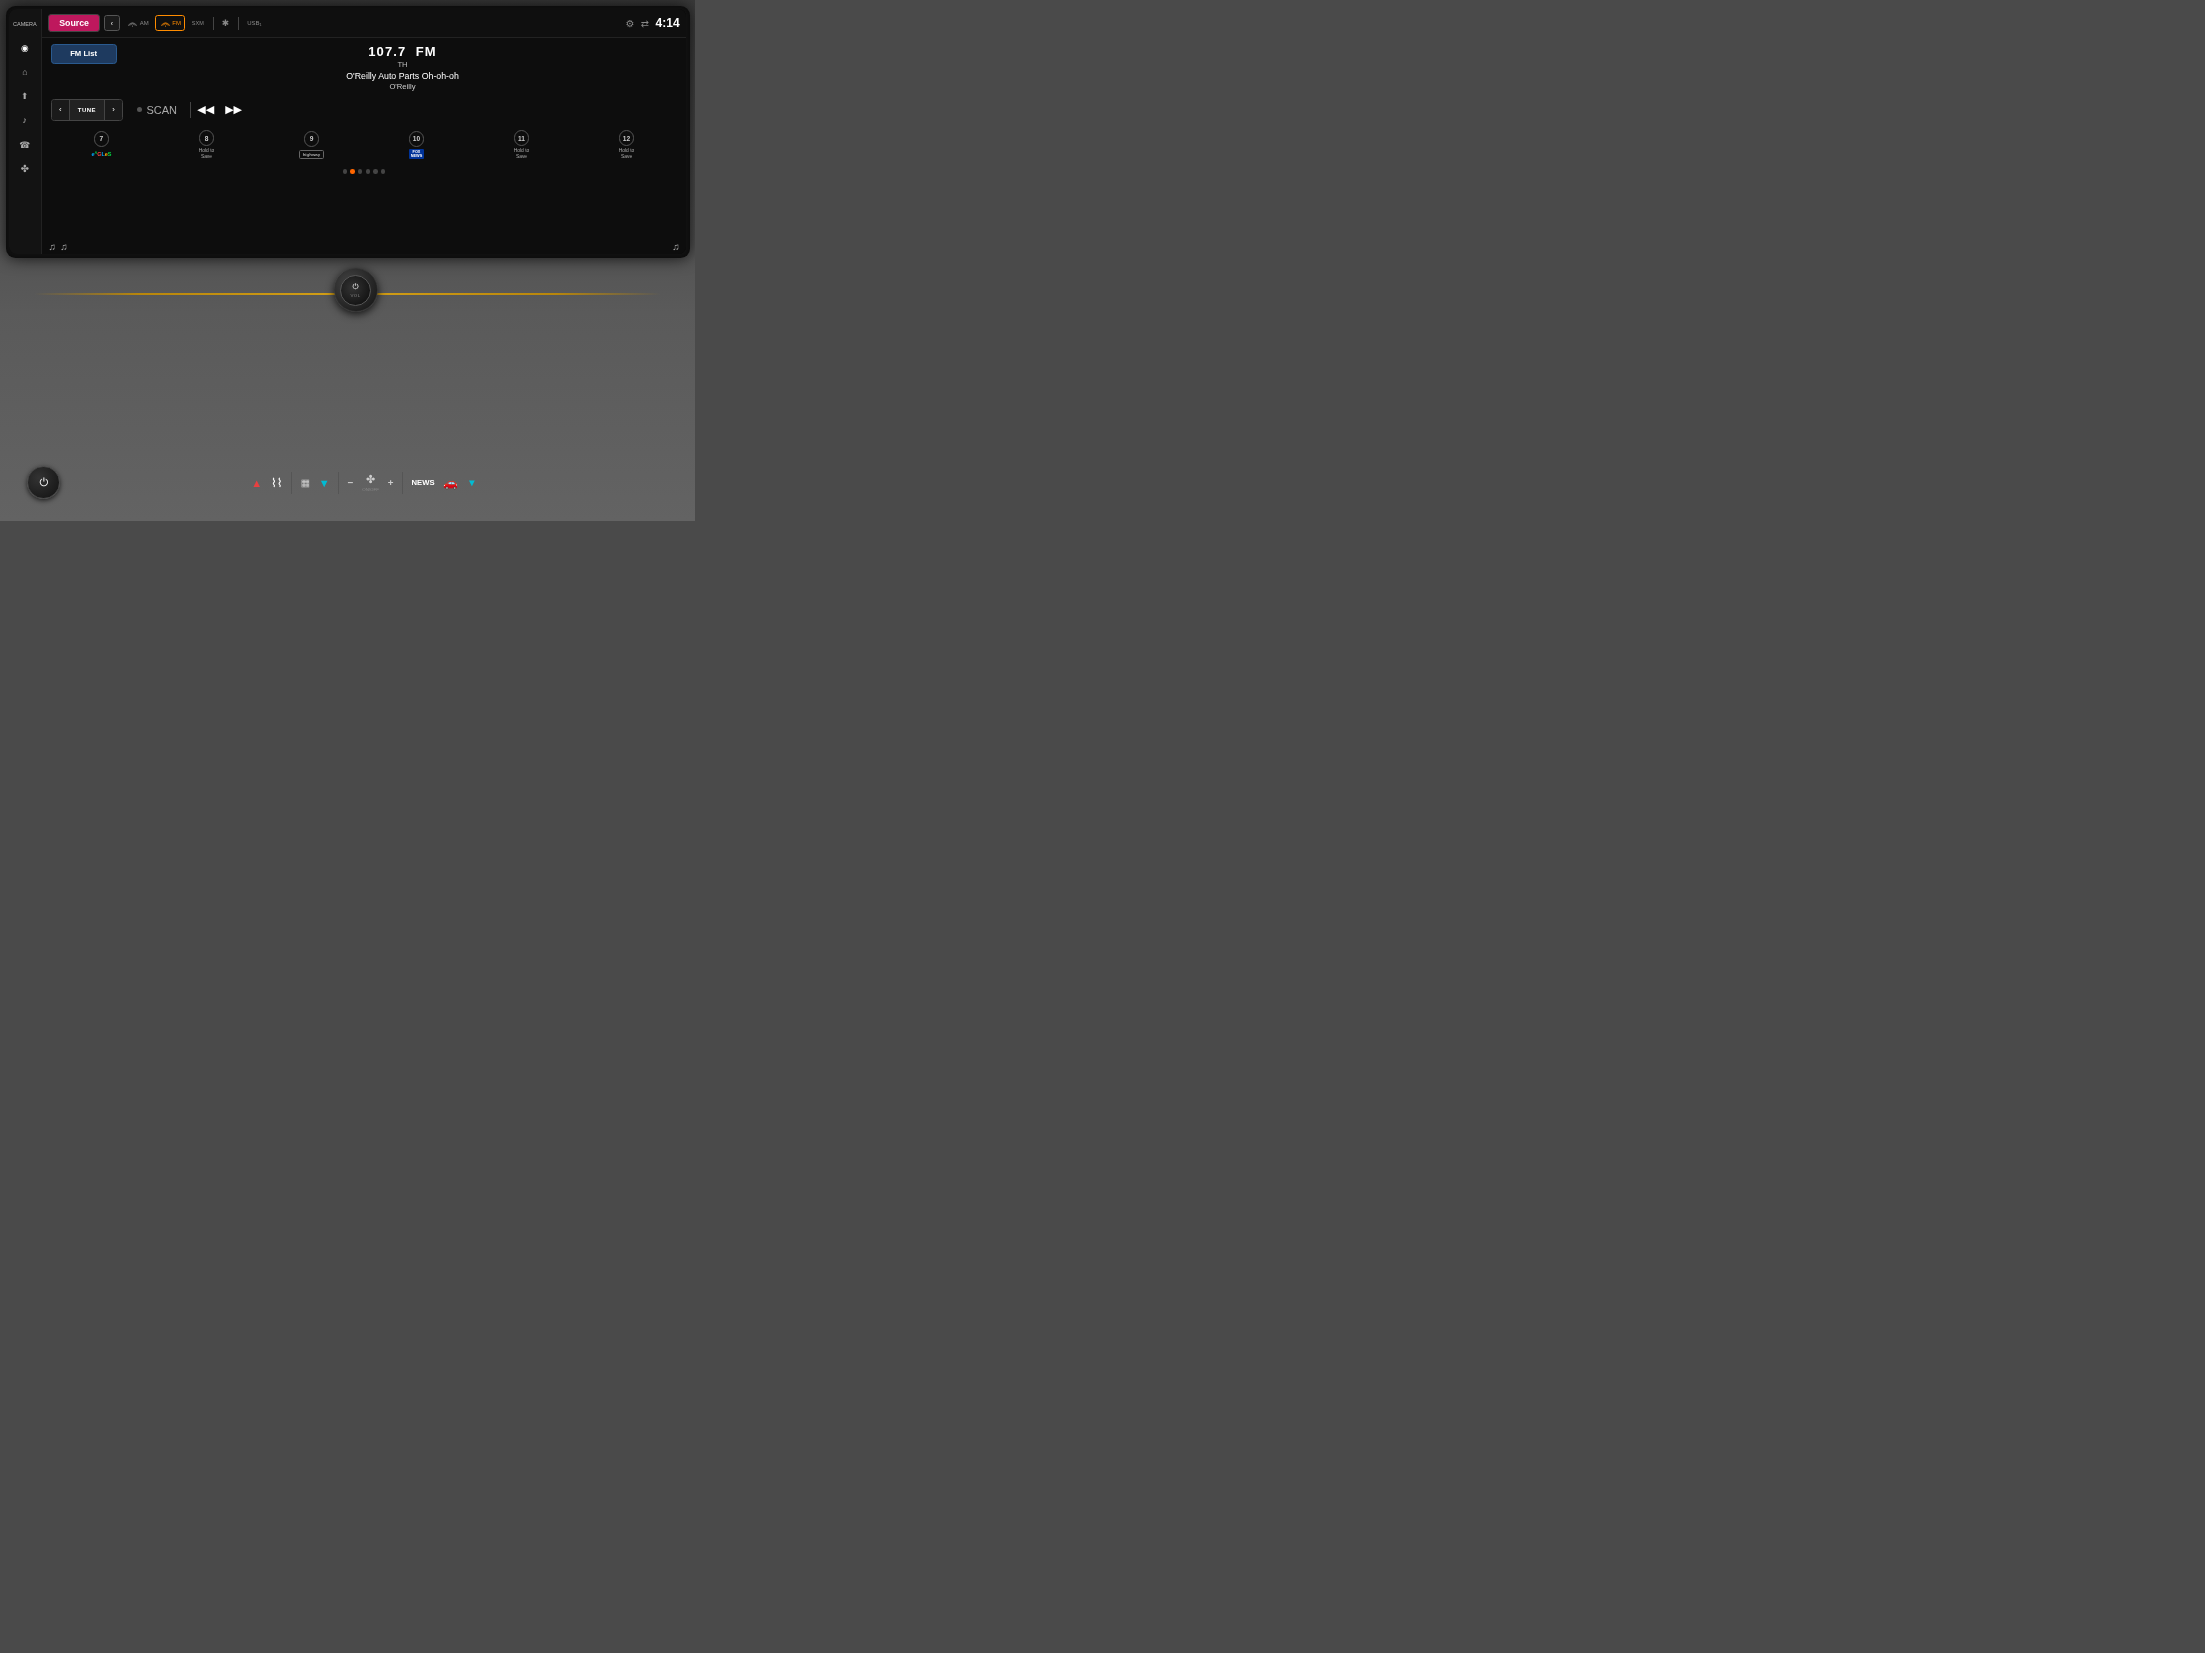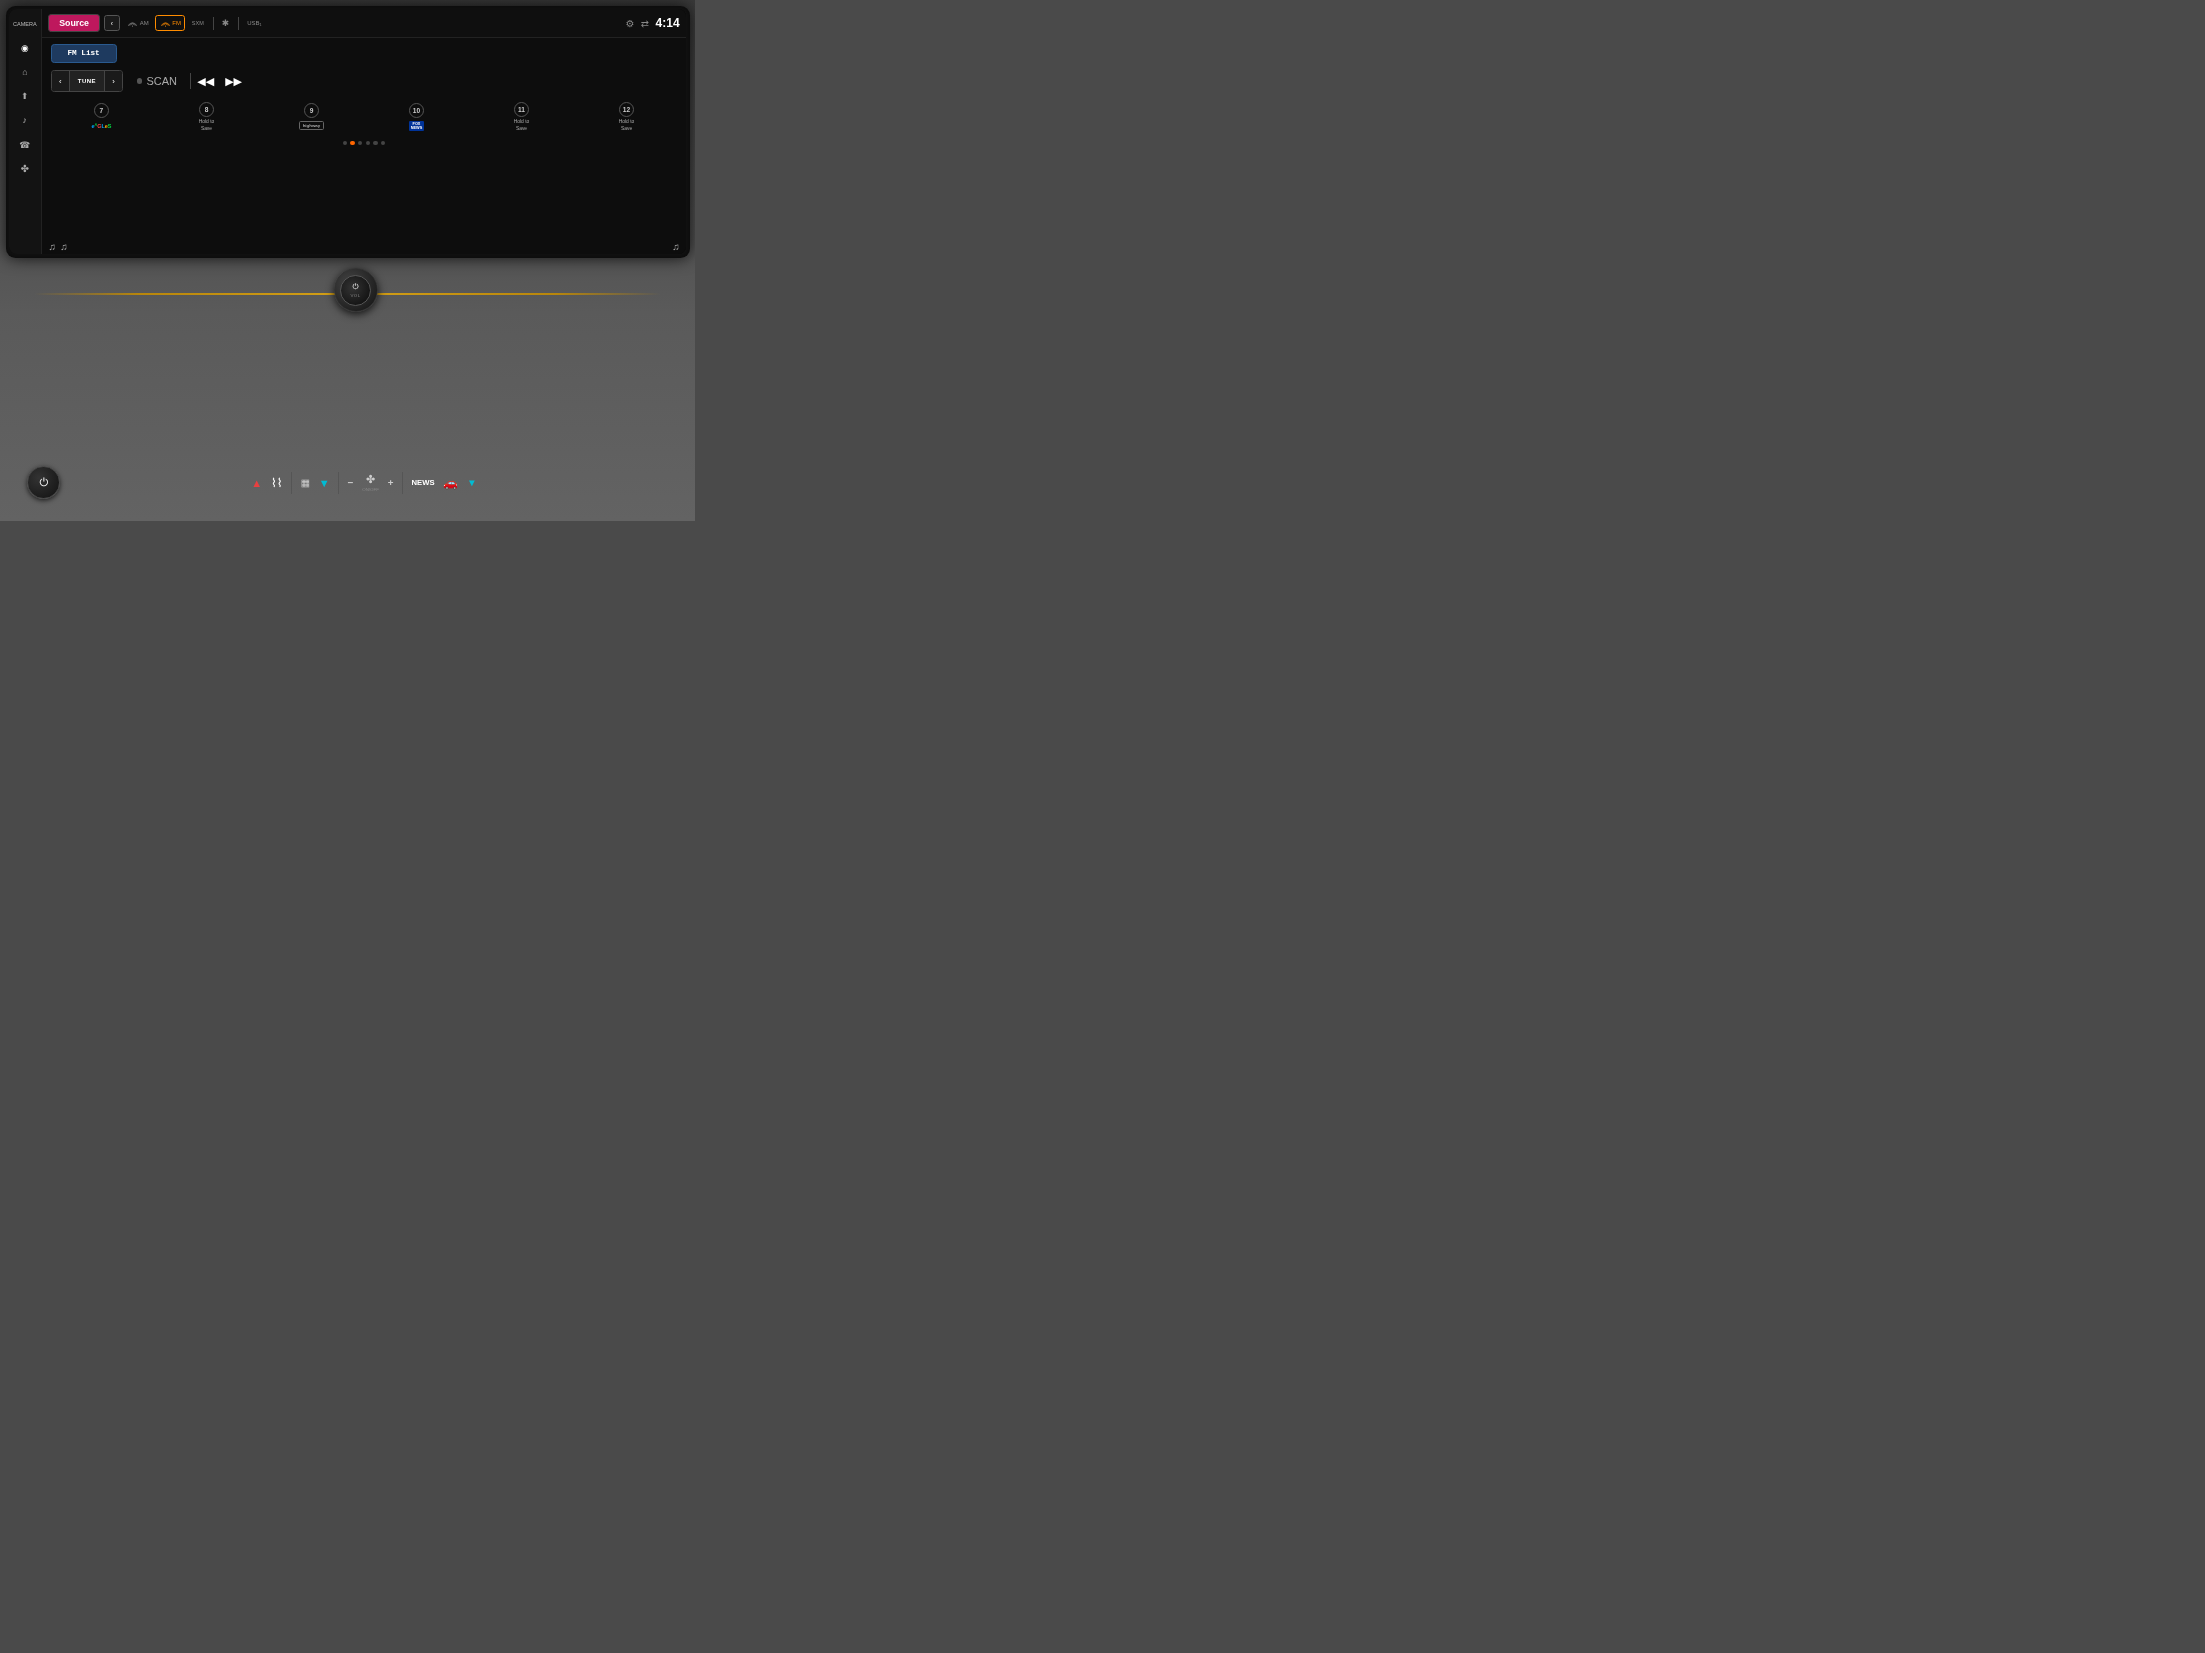--- a/index.html
+++ b/index.html
@@ -186,21 +186,20 @@
       border: 0.5px solid #2a5a8f;
       color: #fff;
       padding: 4.4px 11px;
       border-radius: 3.3px;
       font-size: 7.7px;
       font-weight: bold;
       cursor: pointer;
       white-space: nowrap;
       min-width: 66px;
       text-align: center;
-      font-family: Liberation Mono, monospace;
     }
 
     .station-info {
       flex: 1;
       text-align: center;
     }
 
     .station-freq {
       color: #fff;
       font-size: 13px;
@@ -590,20 +589,28 @@
             <span class="cast-icon">⇄</span>
             <span class="clock">4:14</span>
           </div>
         </div>
 
         <div class="radio-content">
 
           <div class="fm-info-row">
             <button class="fm-list-btn">FM List</button>
 
+            <div class="station-info">
+              <div class="station-freq">
+                <span>107.7</span>&nbsp;&nbsp;<span>FM</span>
+              </div>
+              <div class="station-tag">TH</div>
+              <div class="station-song">O'Reilly Auto Parts Oh-oh-oh</div>
+              <div class="station-artist">O'Reilly</div>
+            </div>
           </div>
 
           <div class="controls-row">
             <div class="tune-group">
               <button class="tune-btn">‹</button>
               <div class="tune-label">
                 <span style="font-size:6px;font-weight:bold;color:#fff;">TUNE</span>
               </div>
               <button class="tune-btn">›</button>
             </div>

